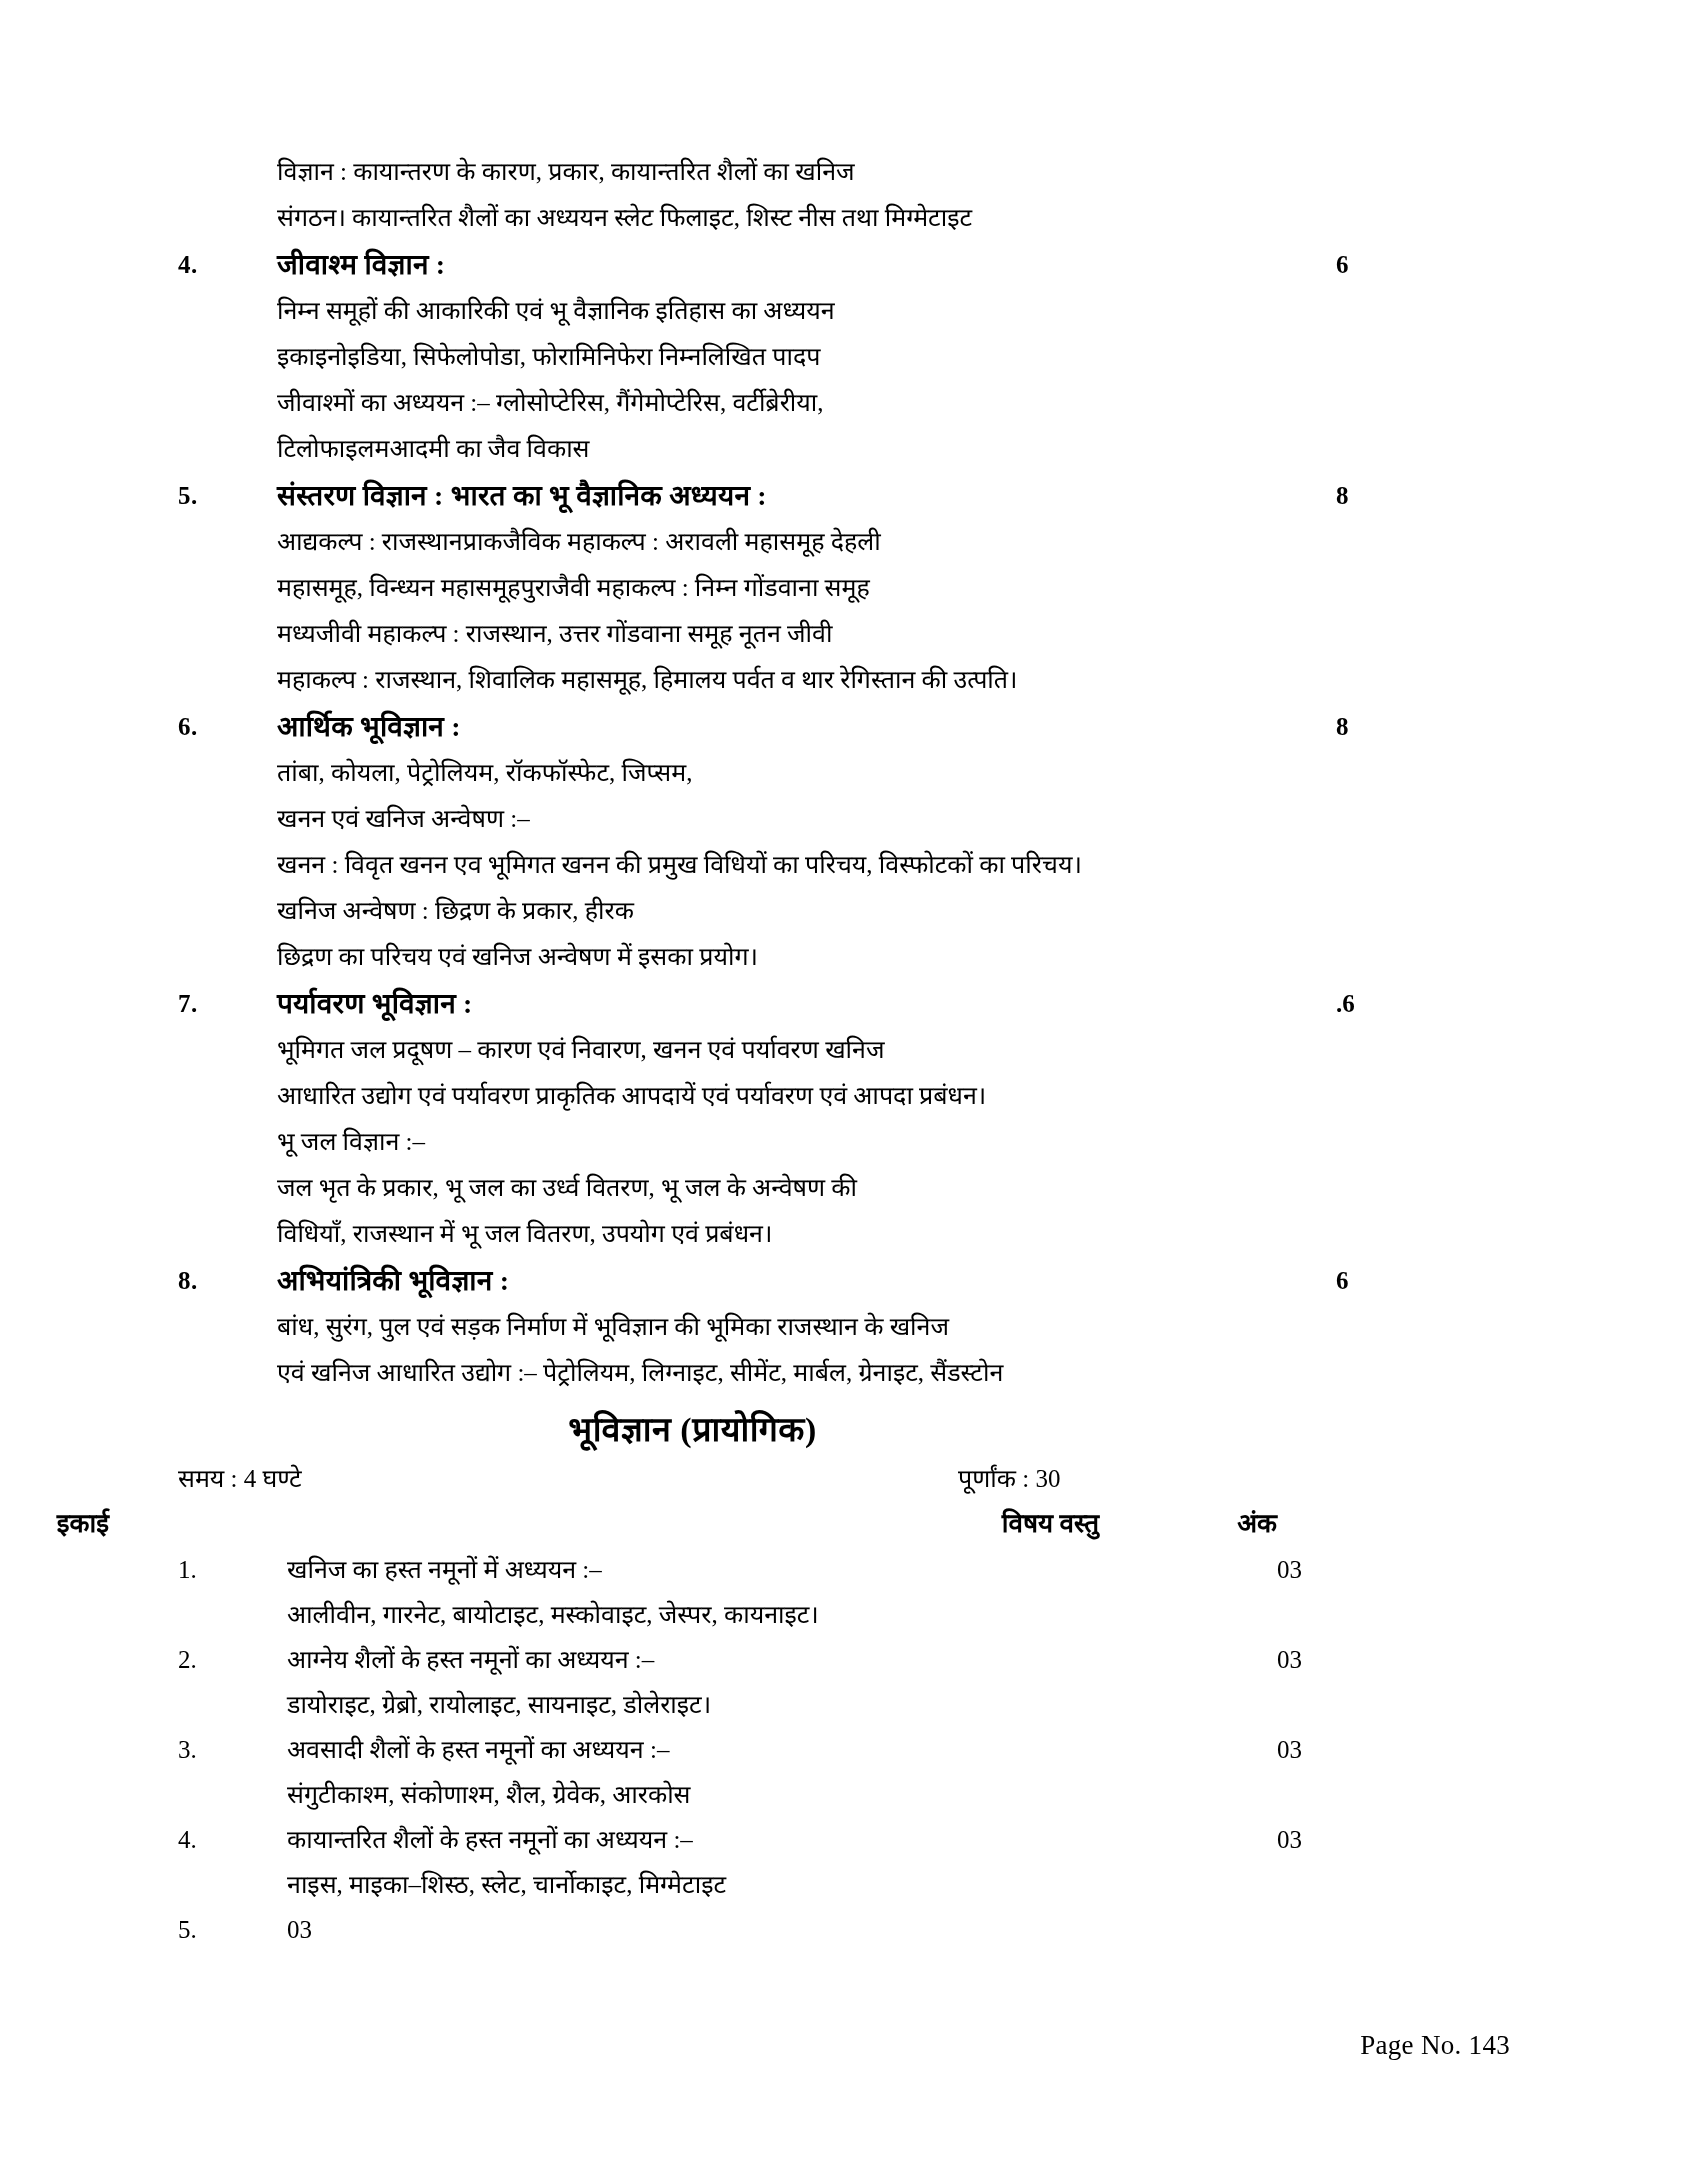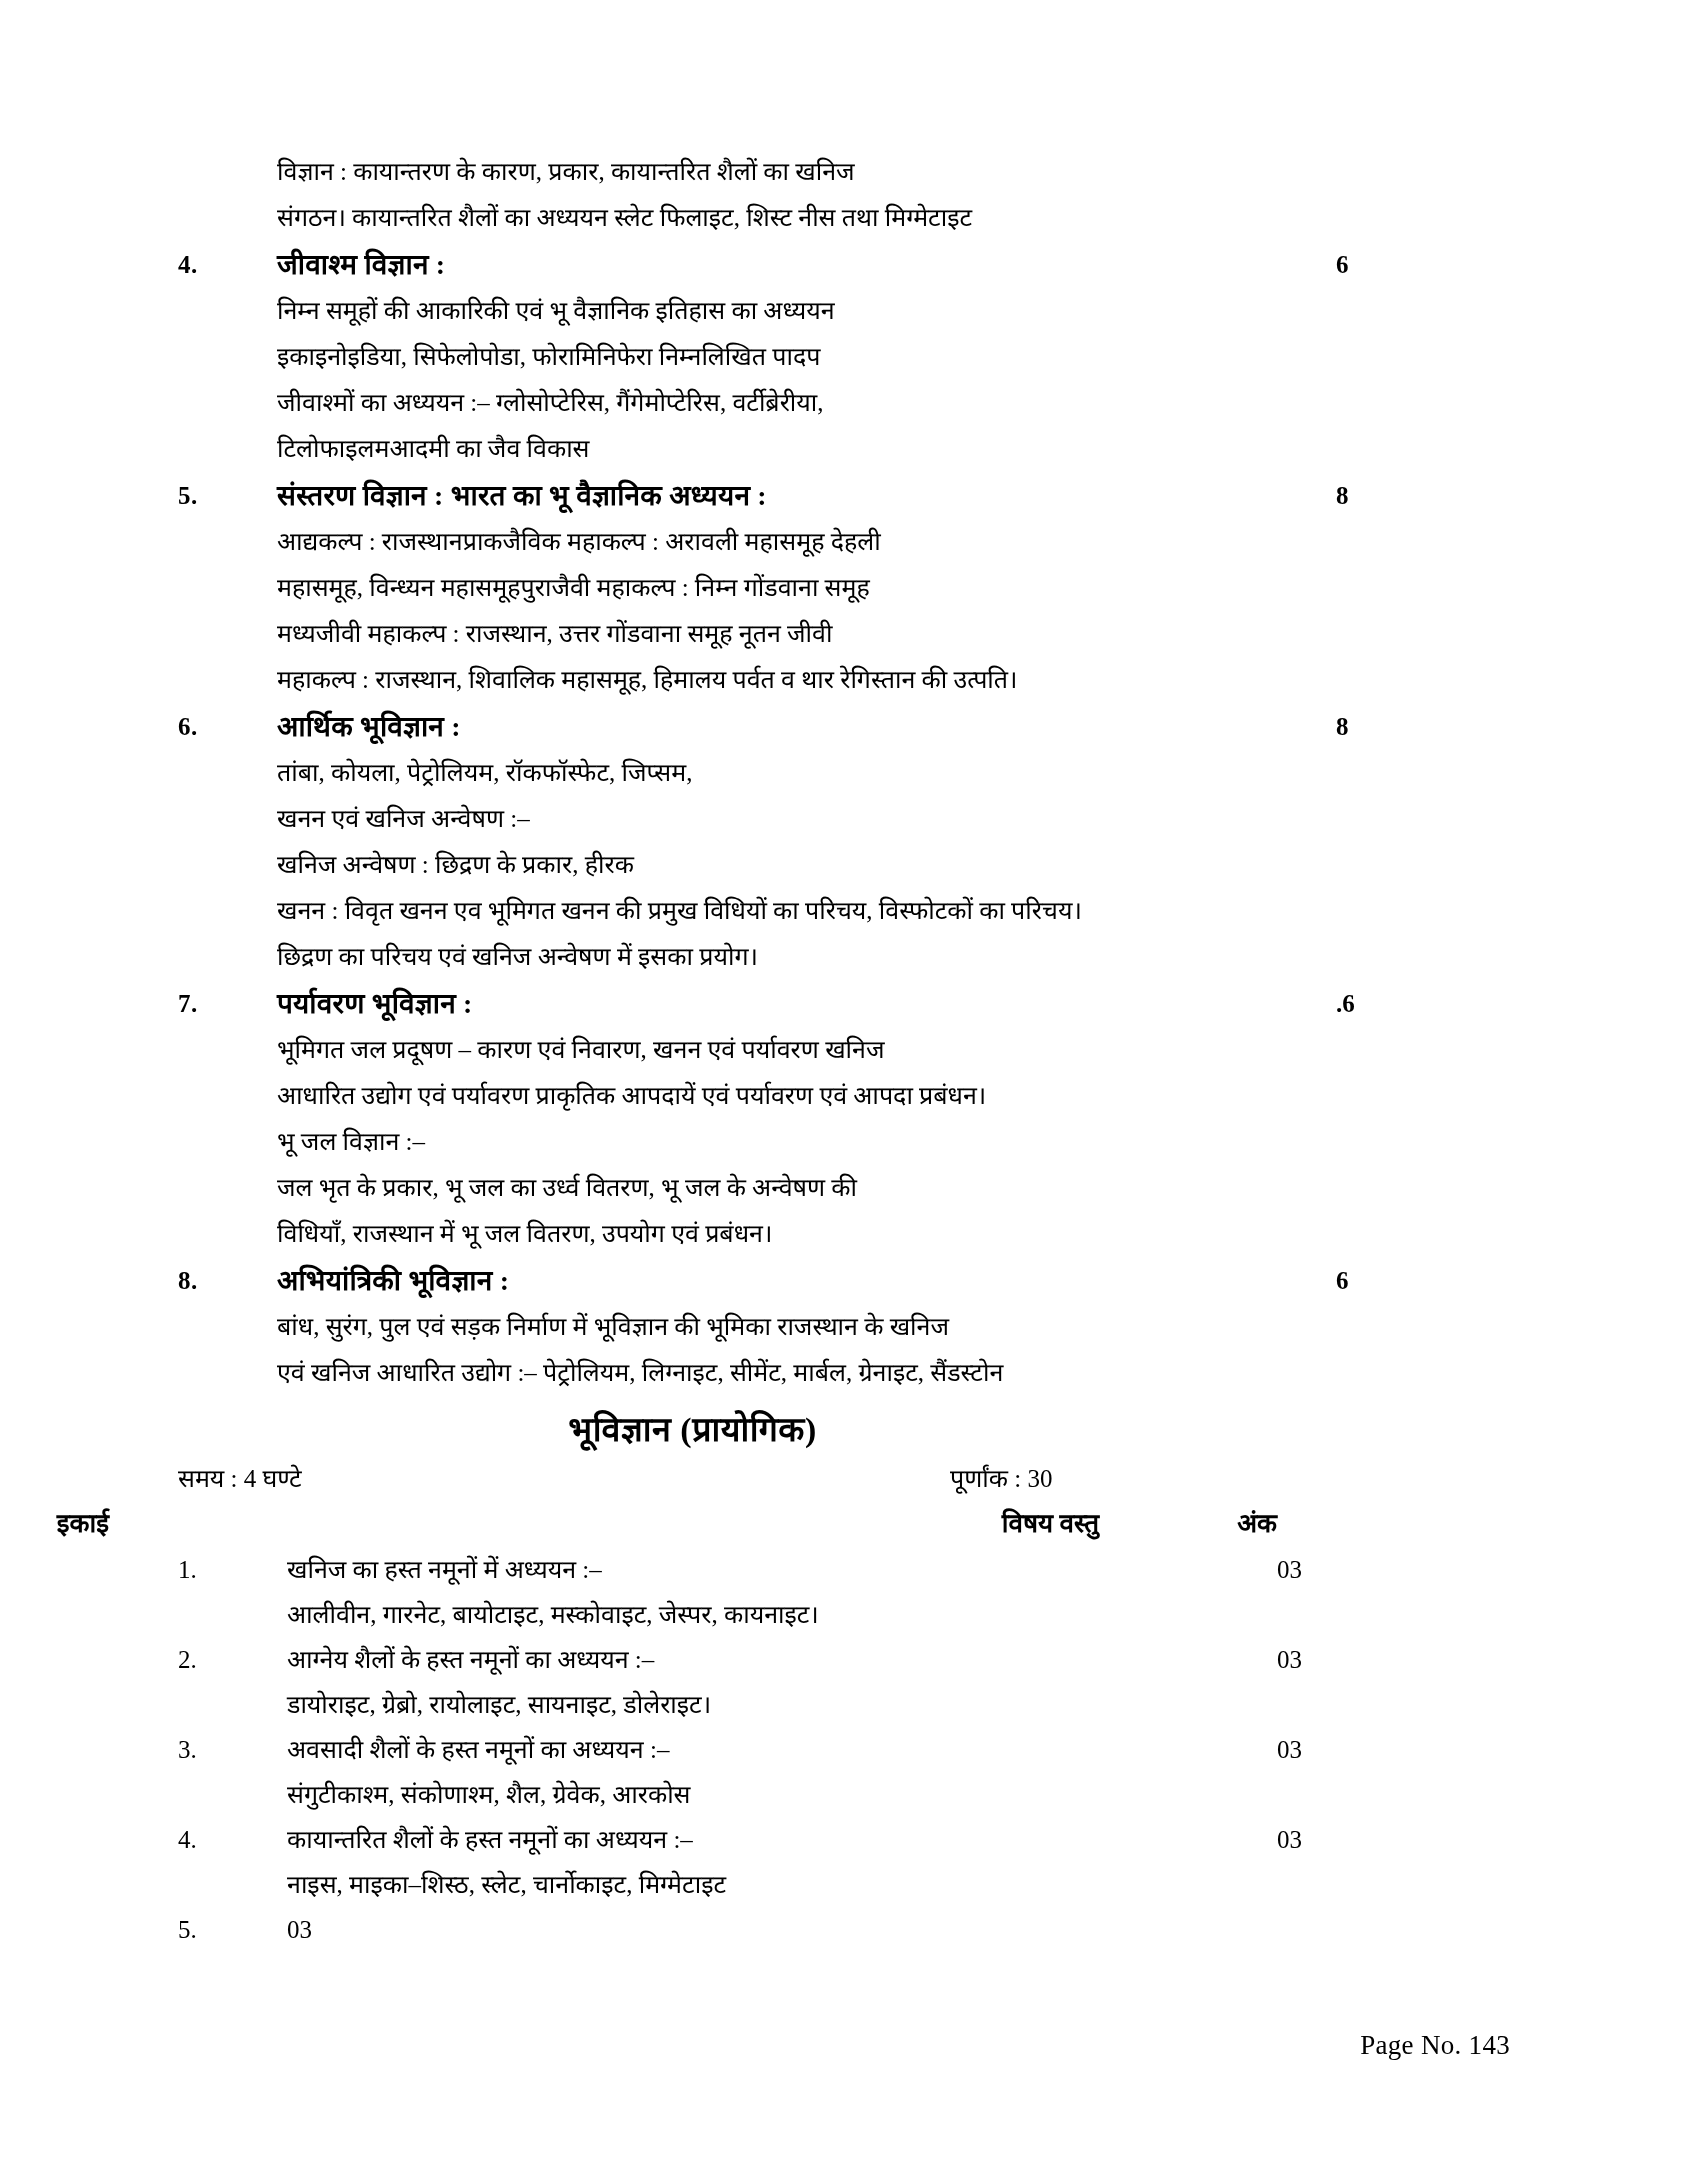--- a/index.html
+++ b/index.html
@@ -81,20 +81,21 @@
     line-height: 55px;
     margin-top: 6px;
     letter-spacing: 0.5px;
   }
   .meta-row {
     display: flex;
     margin-left: 178px;
     width: 1277px;
     font-size: 25px;
     line-height: 44px;
+    gap: 8px;
   }
   .meta-left { flex: 0 0 772px; }
   .meta-right { flex: 1 1 auto; }
 
   .tbl-head {
     display: flex;
     width: 1277px;
     font-weight: bold;
     font-size: 26px;
     line-height: 46px;
@@ -163,22 +164,22 @@
       </div>
       <div class="marks">8</div>
     </div>
 
     <div class="row">
       <div class="num">6.</div>
       <div class="body-col">
         <div class="sec-title">आर्थिक भूविज्ञान :</div>
         <div class="line">तांबा, कोयला, पेट्रोलियम, रॉकफॉस्फेट, जिप्सम,</div>
         <div class="line">खनन एवं खनिज अन्वेषण :–</div>
+        <div class="line">खनन : विवृत खनन एव भूमिगत खनन की प्रमुख विधियों का परिचय, विस्फोटकों का परिचय।</div>
         <div class="line">खनिज अन्वेषण : छिद्रण के प्रकार, हीरक</div>
-        <div class="line">खनन : विवृत खनन एव भूमिगत खनन की प्रमुख विधियों का परिचय, विस्फोटकों का परिचय।</div>
         <div class="line">छिद्रण का परिचय एवं खनिज अन्वेषण में इसका प्रयोग।</div>
       </div>
       <div class="marks">8</div>
     </div>
 
     <div class="row">
       <div class="num">7.</div>
       <div class="body-col">
         <div class="sec-title">पर्यावरण भूविज्ञान :</div>
         <div class="line">भूमिगत जल प्रदूषण – कारण एवं निवारण, खनन एवं पर्यावरण खनिज</div>

